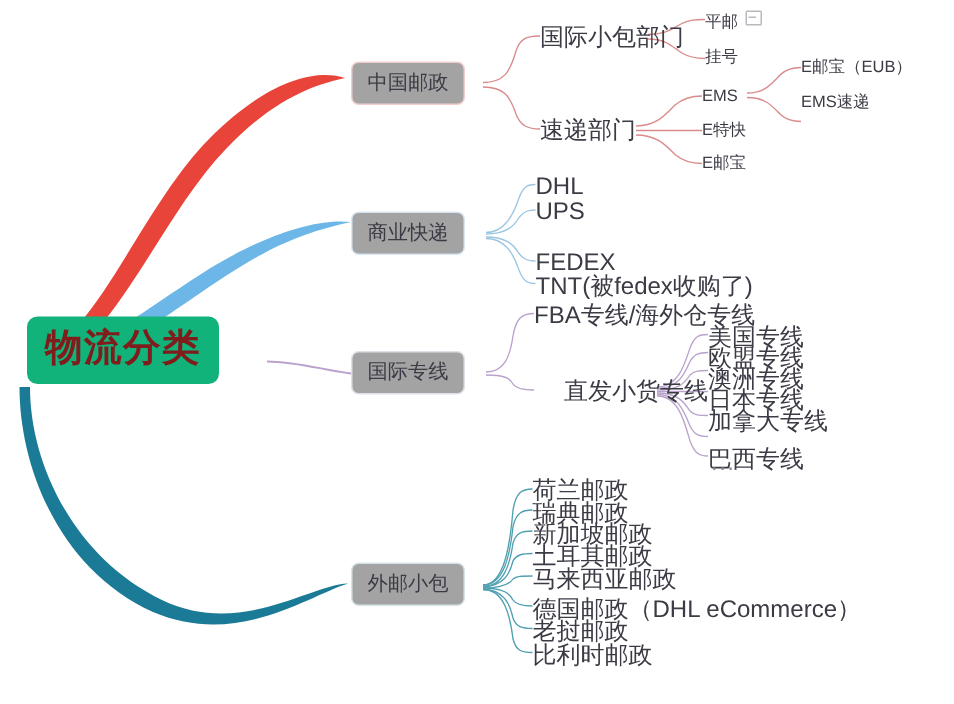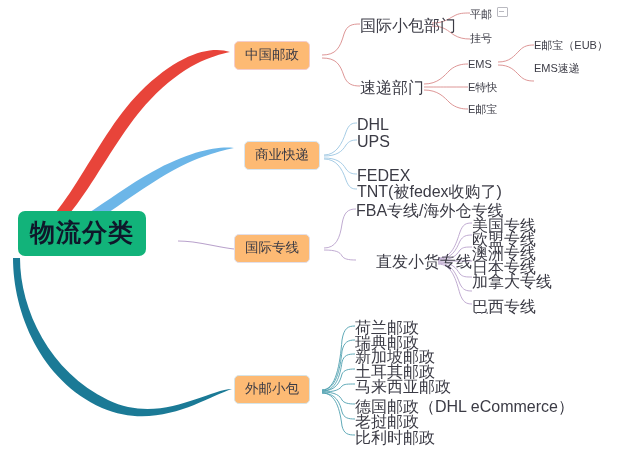--- a/index.html
+++ b/index.html
@@ -25,42 +25,42 @@
     position: absolute;
     box-sizing: border-box;
     white-space: nowrap;
     line-height: 1;
   }
 
   
   .root-node {
     background: #12B37A;
     border-radius: 7px;
-    color: #0f172a;
+    color: #7f1d1d;
     font-size: 25px;
     font-weight: bold;
     letter-spacing: 1px;
     padding: 9px 12px 11px 12px;
     text-align: left;
     z-index: 5;
   }
 
   
   .l1-node {
-    background: #fdba74;
+    background: #a3a3a3;
     border: 1px solid #f0d2d4;
     border-radius: 5px;
     color: #3b3b45;
     font-size: 13.5px;
     padding: 6px 10px 7px 10px;
     text-align: center;
     z-index: 4;
   }
   .l1-node.c-red    { border-color: #f3cdcd; }
-  .l1-node.c-blue   { border-color: #d7e6f2; margin-left: 10px; }
+  .l1-node.c-blue   { border-color: #d7e6f2; }
   .l1-node.c-purple { border-color: #e2dfe9; }
   .l1-node.c-teal   { border-color: #d6e4e7; }
 
   
   .t-node {
     color: #3b3b45;
     font-size: 11px;
     padding: 1px 0;
     z-index: 3;
   }

